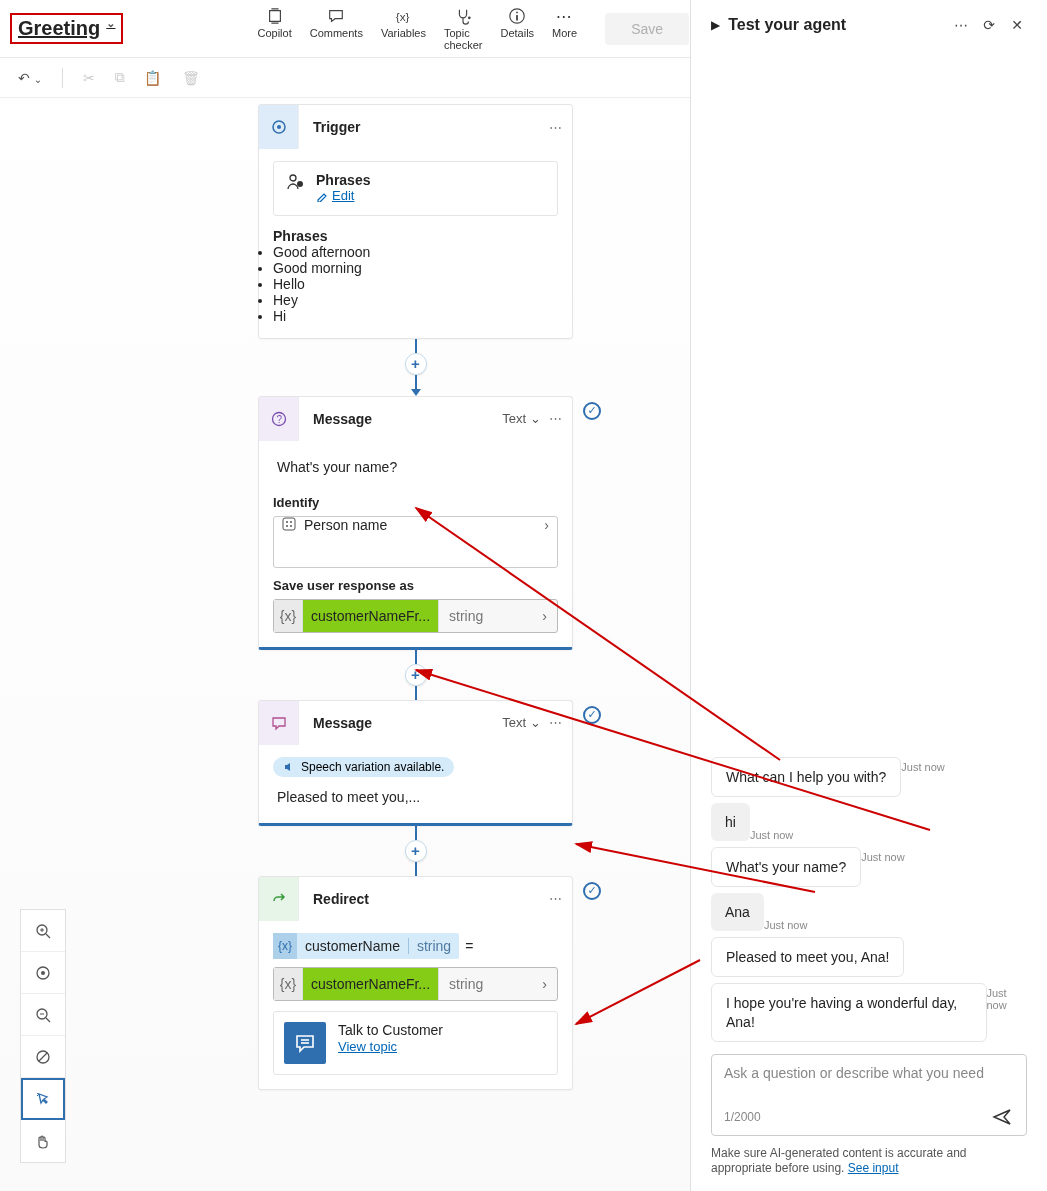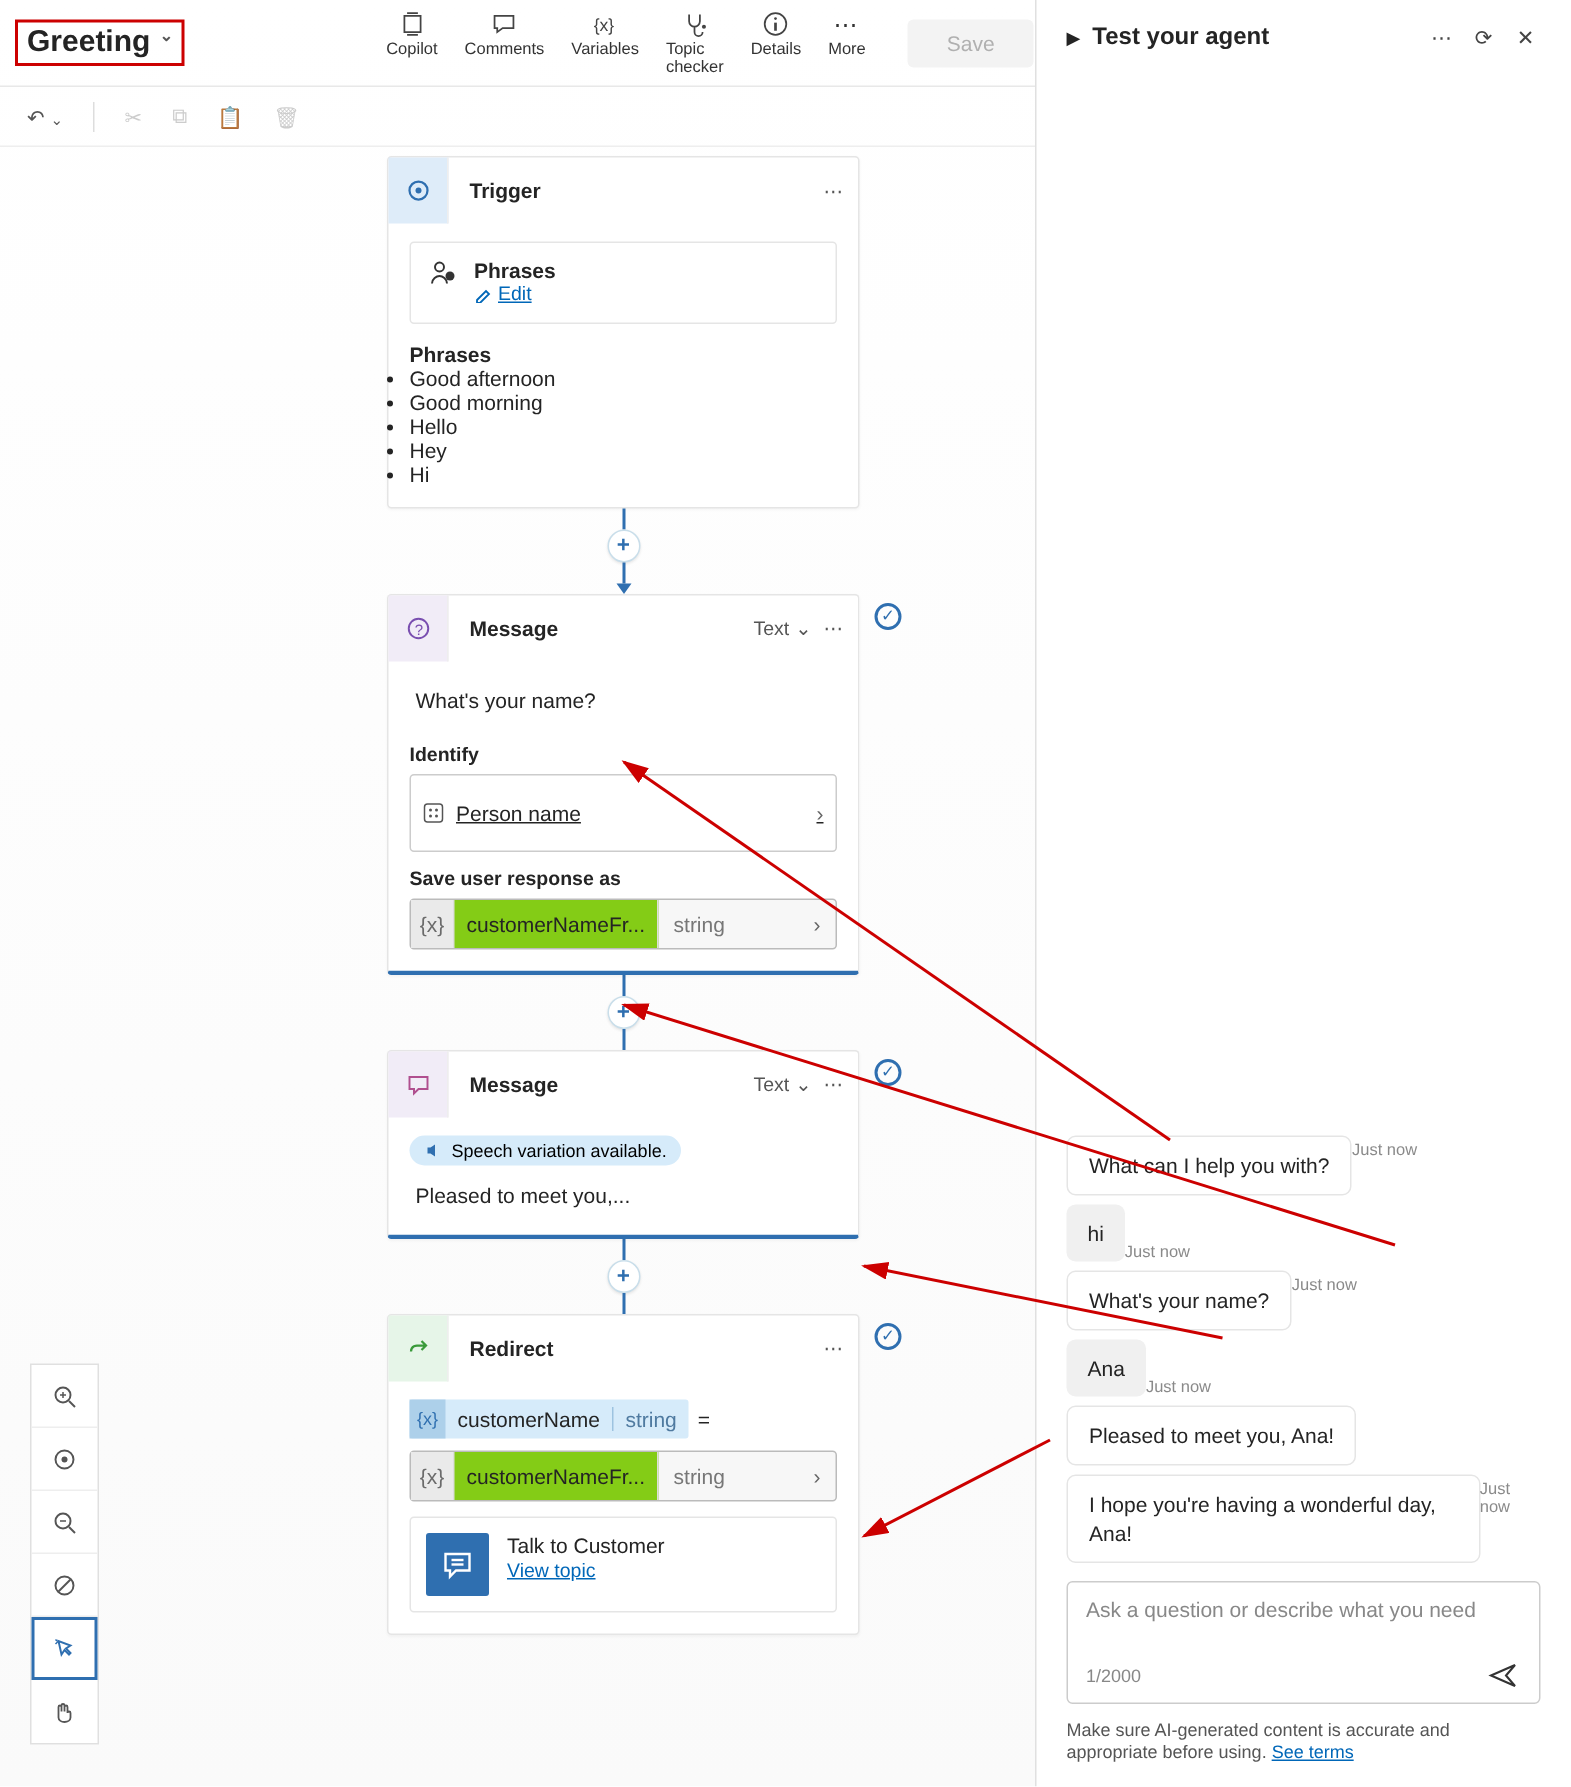--- a/index.html
+++ b/index.html
@@ -3,21 +3,21 @@
 <meta charset="utf-8">
 <style>
 * { box-sizing: border-box; margin: 0; padding: 0; font-family: "Segoe UI", -apple-system, sans-serif; }
 body { display: flex; width: 1047px; height: 1191px; background: #fff; color: #242424; font-size: 14px; overflow: hidden; }
 
 
 .canvas-pane { width: 691px; display: flex; flex-direction: column; border-right: 1px solid #e0e0e0; position: relative; background: linear-gradient(to bottom, #fff 0%, #fafafa 100%); }
 
 
 .top-header { height: 58px; display: flex; align-items: center; padding: 0 10px; border-bottom: 1px solid #e8e8e8; gap: 4px; }
-.topic-title { font-size: 20px; font-weight: 600; border: 2px solid #c00; padding: 2px 6px; display: flex; gap: 2px; }
+.topic-title { font-size: 20px; font-weight: 600; border: 2px solid #c00; padding: 2px 6px; display: flex; gap: 2px; text-decoration: underline; }
 .topic-title .chev { margin-left: 4px; font-size: 11px; color: #555; }
 .hdr-icons { display: flex; gap: 18px; margin-left: 130px; }
 .hdr-item { display: flex; flex-direction: column; align-items: center; font-size: 11px; color: #333; cursor: pointer; gap: 2px; }
 .hdr-item svg, .hdr-item .glyph { width: 18px; height: 18px; }
 .hdr-divider { width: 1px; height: 30px; background: #e0e0e0; margin: 0 10px; }
 .save-btn { background: #f3f3f3; color: #b0b0b0; border: none; padding: 8px 26px; border-radius: 4px; font-size: 14px; }
 
 
 .sub-toolbar { height: 40px; display: flex; align-items: center; padding: 0 18px; gap: 20px; border-bottom: 1px solid #eee; color: #aaa; }
 .sub-toolbar .disabled { color: #ccc; }
@@ -46,21 +46,21 @@
 .phrase-list-title { font-weight: 600; margin-top: 12px; }
 
 .connector { display: flex; flex-direction: column; align-items: center; }
 .line { width: 2px; background: #2f6fb0; }
 .arrow-down { width: 0; height: 0; border-left: 5px solid transparent; border-right: 5px solid transparent; border-top: 7px solid #2f6fb0; }
 .plus-circle { width: 22px; height: 22px; border-radius: 50%; background: #fff; border: 1px solid #c9deea; color: #2f6fb0; display: flex; align-items: center; justify-content: center; font-size: 15px; font-weight: bold; box-shadow: 0 1px 2px rgba(0,0,0,.1); }
 .check-wrap { position: relative; }
 .check-wrap .badge { position: absolute; right: -28px; top: 6px; width: 18px; height: 18px; border: 2px solid #2f6fb0; border-radius: 50%; color: #2f6fb0; display:flex; align-items:center; justify-content:center; font-size:11px; }
 
 .field-label { font-weight: 600; font-size: 13px; margin-bottom: 6px; margin-top: 10px; }
-.select-like { border: 1px solid #ccc; border-radius: 3px; height: 52px; display: flex; align-items: center; padding: 0 8px; gap: 8px; text-decoration: underline; }
+.select-like { border: 1px solid #ccc; border-radius: 3px; height: 52px; display: flex; padding: 0 8px; gap: 8px; }
 .select-like .caret { margin-left: auto; color: #666; }
 
 .var-row { border: 1px solid #bbb; background: #f7f7f7; border-radius: 3px; height: 34px; display: flex; align-items: center; }
 .var-row .vicon { width: 28px; display:flex; align-items:center; justify-content:center; color:#6b6b6b; background:#eaeaea; height:100%; }
 .var-row .vname { padding: 0 8px; flex: 0 0 auto; background: #84cc16; height: 100%; display:flex; align-items:center; border-left:1px solid #ddd; border-right:1px solid #ddd; }
 .var-row .vtype { color: #777; padding: 0 10px; flex: 1; }
 .var-row .caret { padding: 0 10px; color:#666; }
 
 .chip { display:inline-flex; align-items:center; background:#d6ebfa; color:#000000; border-radius: 12px; padding: 3px 10px; font-size: 12px; gap:6px; }
 
@@ -437,21 +437,21 @@
       <span>1/2000</span>
       <span class="send-ic">
         <svg width="20" height="20" viewBox="0 0 20 20">
             <path d="M2 10l16-7-6 7 6 7z" fill="none" stroke="#333" stroke-width="1.4"></path>
           </svg>
       </span>
     </div>
   </div>
 
   <div class="disclaimer">
-    <span>Make sure AI-generated content is accurate and appropriate before using. </span><a href="#">See terms</a>
+    <span>Make sure AI-generated content is accurate and appropriate before using. </span><a href="#">See input</a>
   </div>
 </div>
 
 <svg class="arrows-svg">
   <defs>
     <marker id="rarrow" markerWidth="10" markerHeight="10" refX="8" refY="3" orient="auto">
       <path d="M0,0 L9,3 L0,6 z" fill="#c00"></path>
     </marker>
   </defs>
   <line x1="780" y1="760" x2="416" y2="508" stroke="#c00" stroke-width="2" marker-end="url(#rarrow)"></line>

